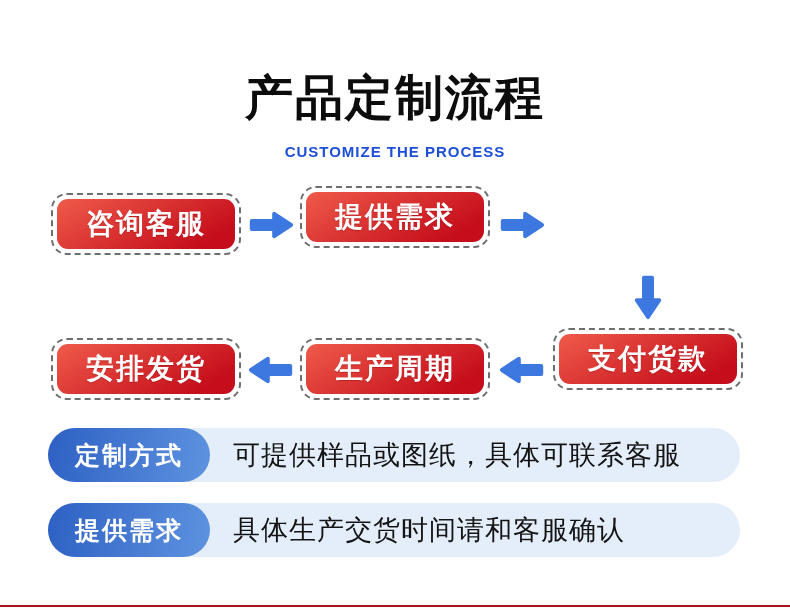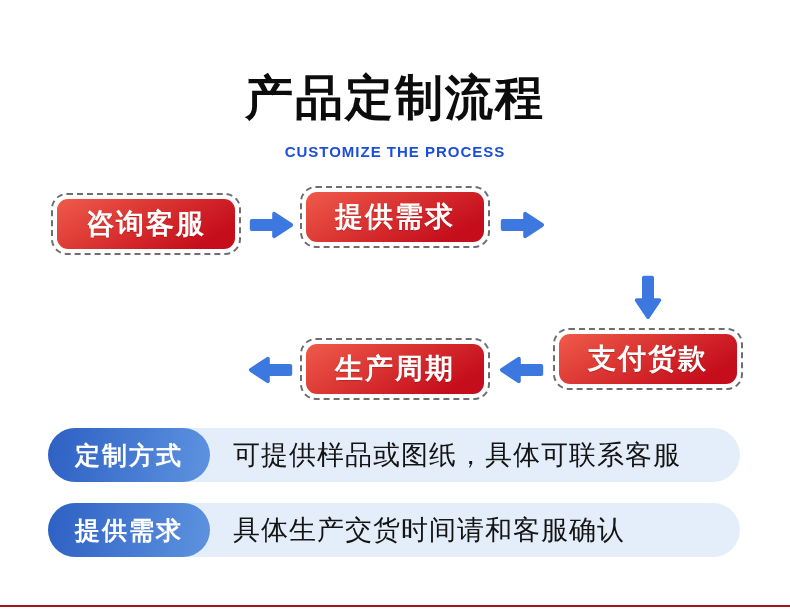--- a/index.html
+++ b/index.html
@@ -60,20 +60,23 @@
         <path d="M6 16 H34 V7 L55 21 L34 35 V26 H6 Z"></path>
       </svg>
   </div>
 
   <div class="arrow" style="left:631px;top:273px;">
     <svg width="34" height="48" viewBox="0 0 42 60">
         <path d="M16 6 V34 H7 L21 55 L35 34 H26 V6 Z"></path>
       </svg>
   </div>
 
+  <div class="step" style="left:51px;top:338px;">
+    <div class="step-btn">安排发货</div>
+  </div>
   <div class="arrow arrow-left" style="left:247px;top:353px;">
     <svg width="48" height="34" viewBox="0 0 60 42">
         <path d="M6 16 H34 V7 L55 21 L34 35 V26 H6 Z"></path>
       </svg>
   </div>
   <div class="step" style="left:300px;top:338px;">
     <div class="step-btn">生产周期</div>
   </div>
   <div class="arrow arrow-left" style="left:498px;top:353px;">
     <svg width="48" height="34" viewBox="0 0 60 42">

